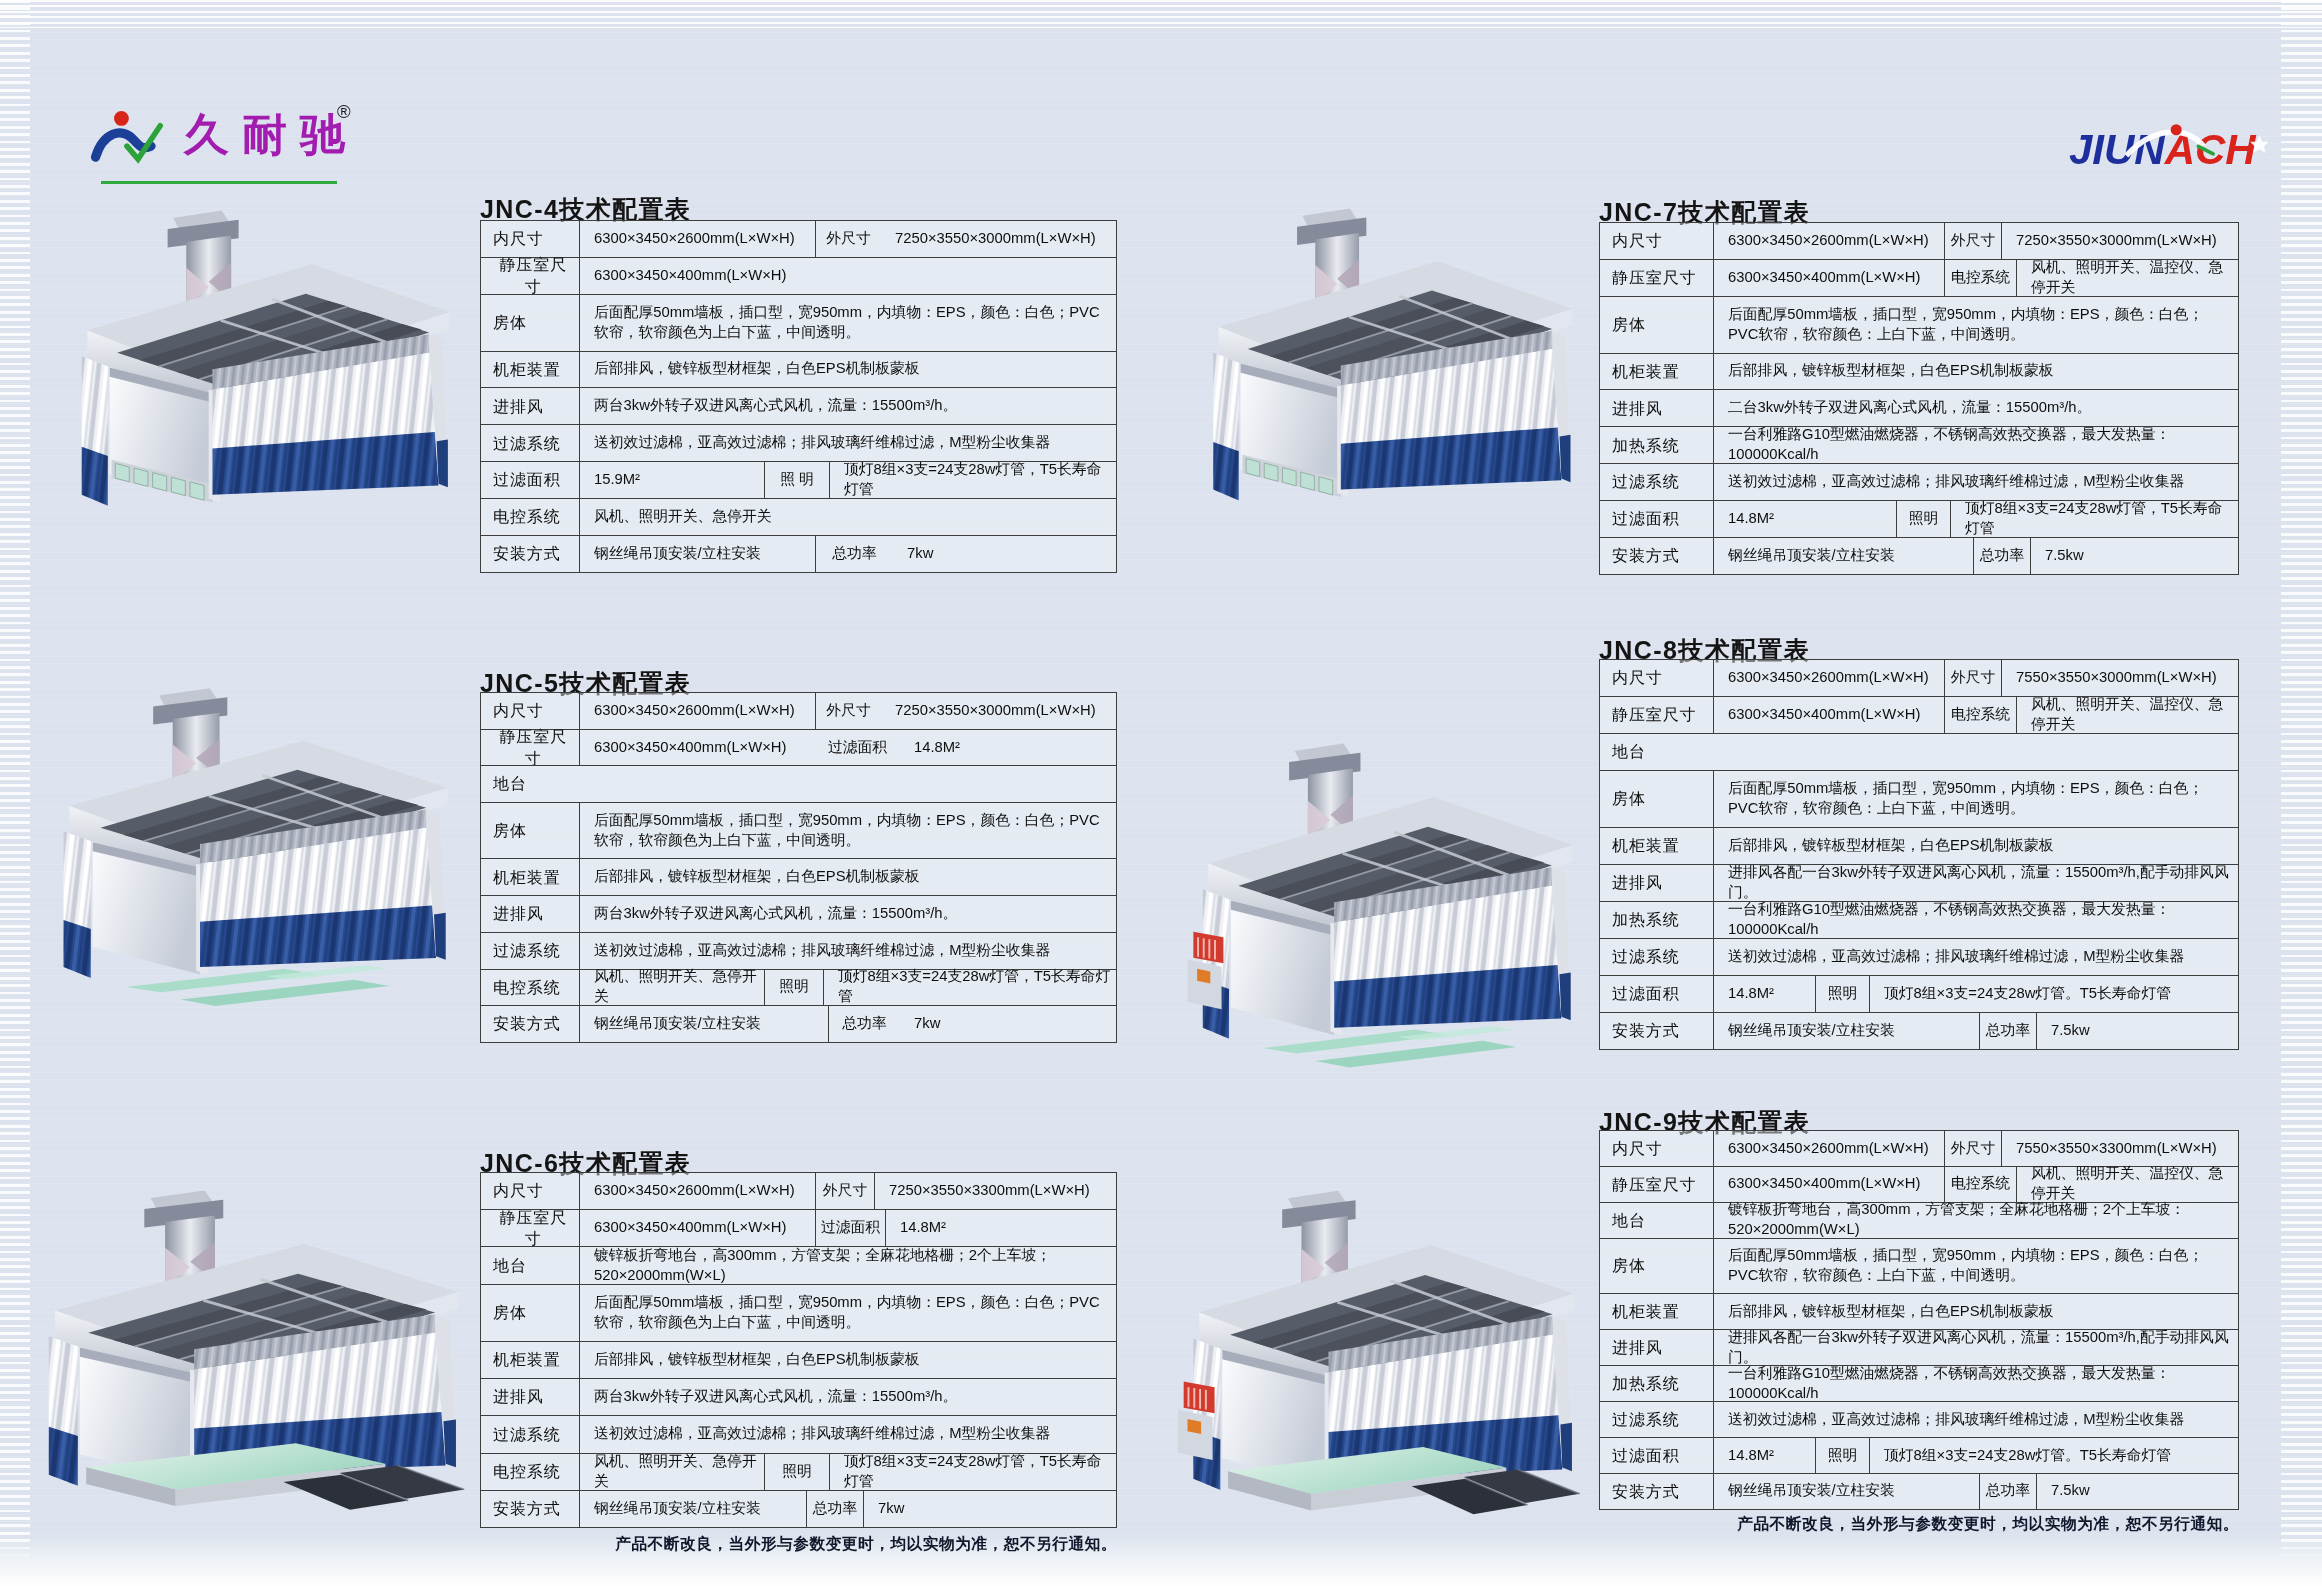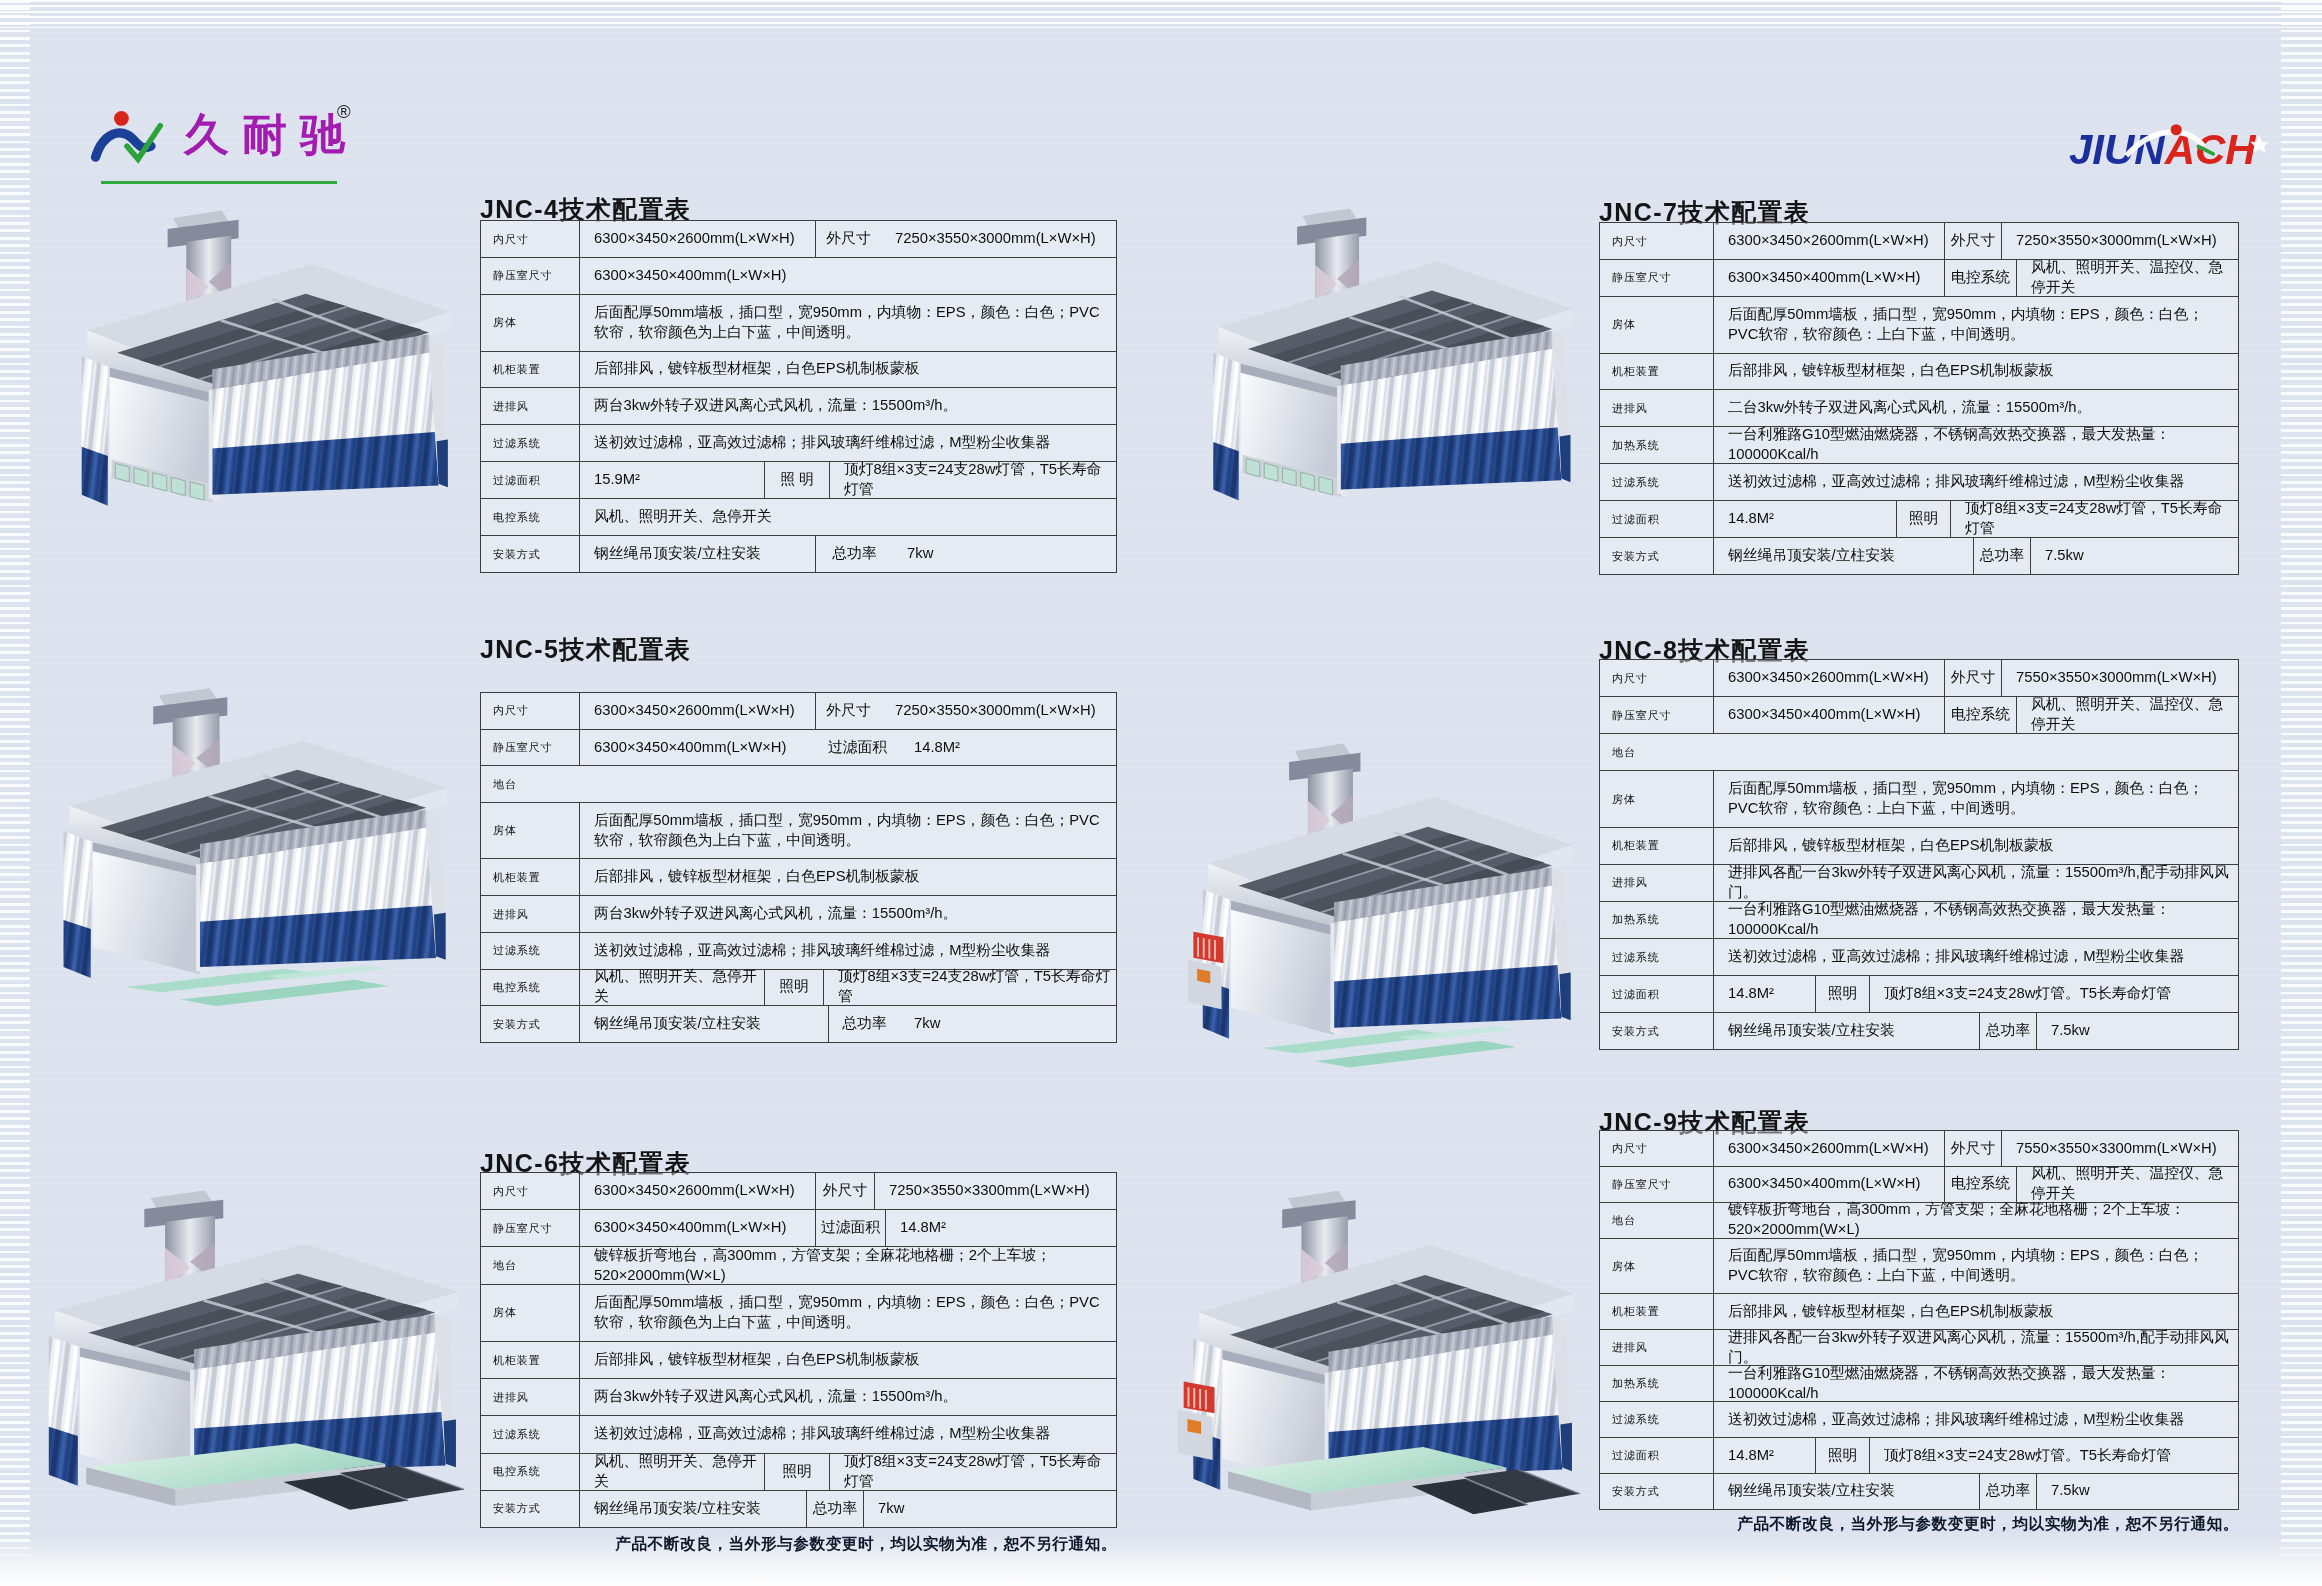--- a/index.html
+++ b/index.html
@@ -37,21 +37,21 @@
   .note{position:absolute;font-size:15.7px;font-weight:700;color:#0f172a;text-align:right;letter-spacing:0.5px;white-space:nowrap;}
   
   .spec-table{position:absolute;display:flex;flex-direction:column;border:1.8px solid #3d3d3d;
     background:rgba(240,243,249,.45);box-sizing:border-box;}
   .lt{--lw:98px;} .rt{--lw:113px;}
   .trow{display:flex;flex:1 1 0;border-top:0.9px solid #3d3d3d;min-height:0;}
   .trow:first-child{border-top:0;}
   .trow.tall{flex:1.55 1 0;}
   .cell{display:flex;align-items:center;font-size:14.8px;line-height:1.35;color:#0e0e0e;
     padding:1.8px 5.5px 1.8px 14px;box-sizing:border-box;}
-  .cell.lab{width:var(--lw);flex:none;font-size:11px;padding-left:12px;letter-spacing:0.9px;text-align:center;}
+  .cell.lab{width:var(--lw);flex:none;font-size:16px;padding-left:12px;letter-spacing:0.9px;text-align:center;}
   .cell.val{border-left:0.9px solid #3d3d3d;}
   .cell.val.nb{border-left:0;}
   .cell.grow{flex:1;}
   .cell.mid{justify-content:center;text-align:center;padding:1.8px 1.8px;}
   
   .booth-slot{position:absolute;margin:0;padding:0;}
   .booth-slot svg{width:100%;height:100%;display:block;}
   .hidden-defs{position:absolute;width:0;height:0;overflow:hidden;}
 </style>
 </head>
@@ -263,21 +263,21 @@
       <polygon points="400,268 412,266 412,318 402,314" fill="#1f3e7c"></polygon>
     </g>
     <g class="v-strips">
       <polygon points="84,348 246,328 282,334 120,354" fill="#a5dcc6" opacity="0.95"></polygon>
       <polygon points="140,362 318,340 354,347 176,369" fill="#93d3ba" opacity="0.9"></polygon>
       <polygon points="228,336 330,324 352,328 250,340" fill="#c2e9da" opacity="0.8"></polygon>
     </g>
 
   </svg>
   </figure>
-<h2 class="ptitle" style="left:480px;top:612px">JNC-5技术配置表</h2>
+<h2 class="ptitle" style="left:480px;top:646px">JNC-5技术配置表</h2>
 <div class="spec-table lt" style="left:480px;top:692px;width:637px;height:351px">
     <div class="trow">
       <div class="cell lab">内尺寸</div>
       <div class="cell val" style="width: 236px;">6300×3450×2600mm(L×W×H)</div>
       <div class="cell val mid" style="width: 66px;">外尺寸</div>
       <div class="cell val nb grow">7250×3550×3000mm(L×W×H)</div>
     </div>
     <div class="trow">
       <div class="cell lab">静压室尺寸</div>
       <div class="cell val" style="width: 236px;">6300×3450×400mm(L×W×H)</div>

